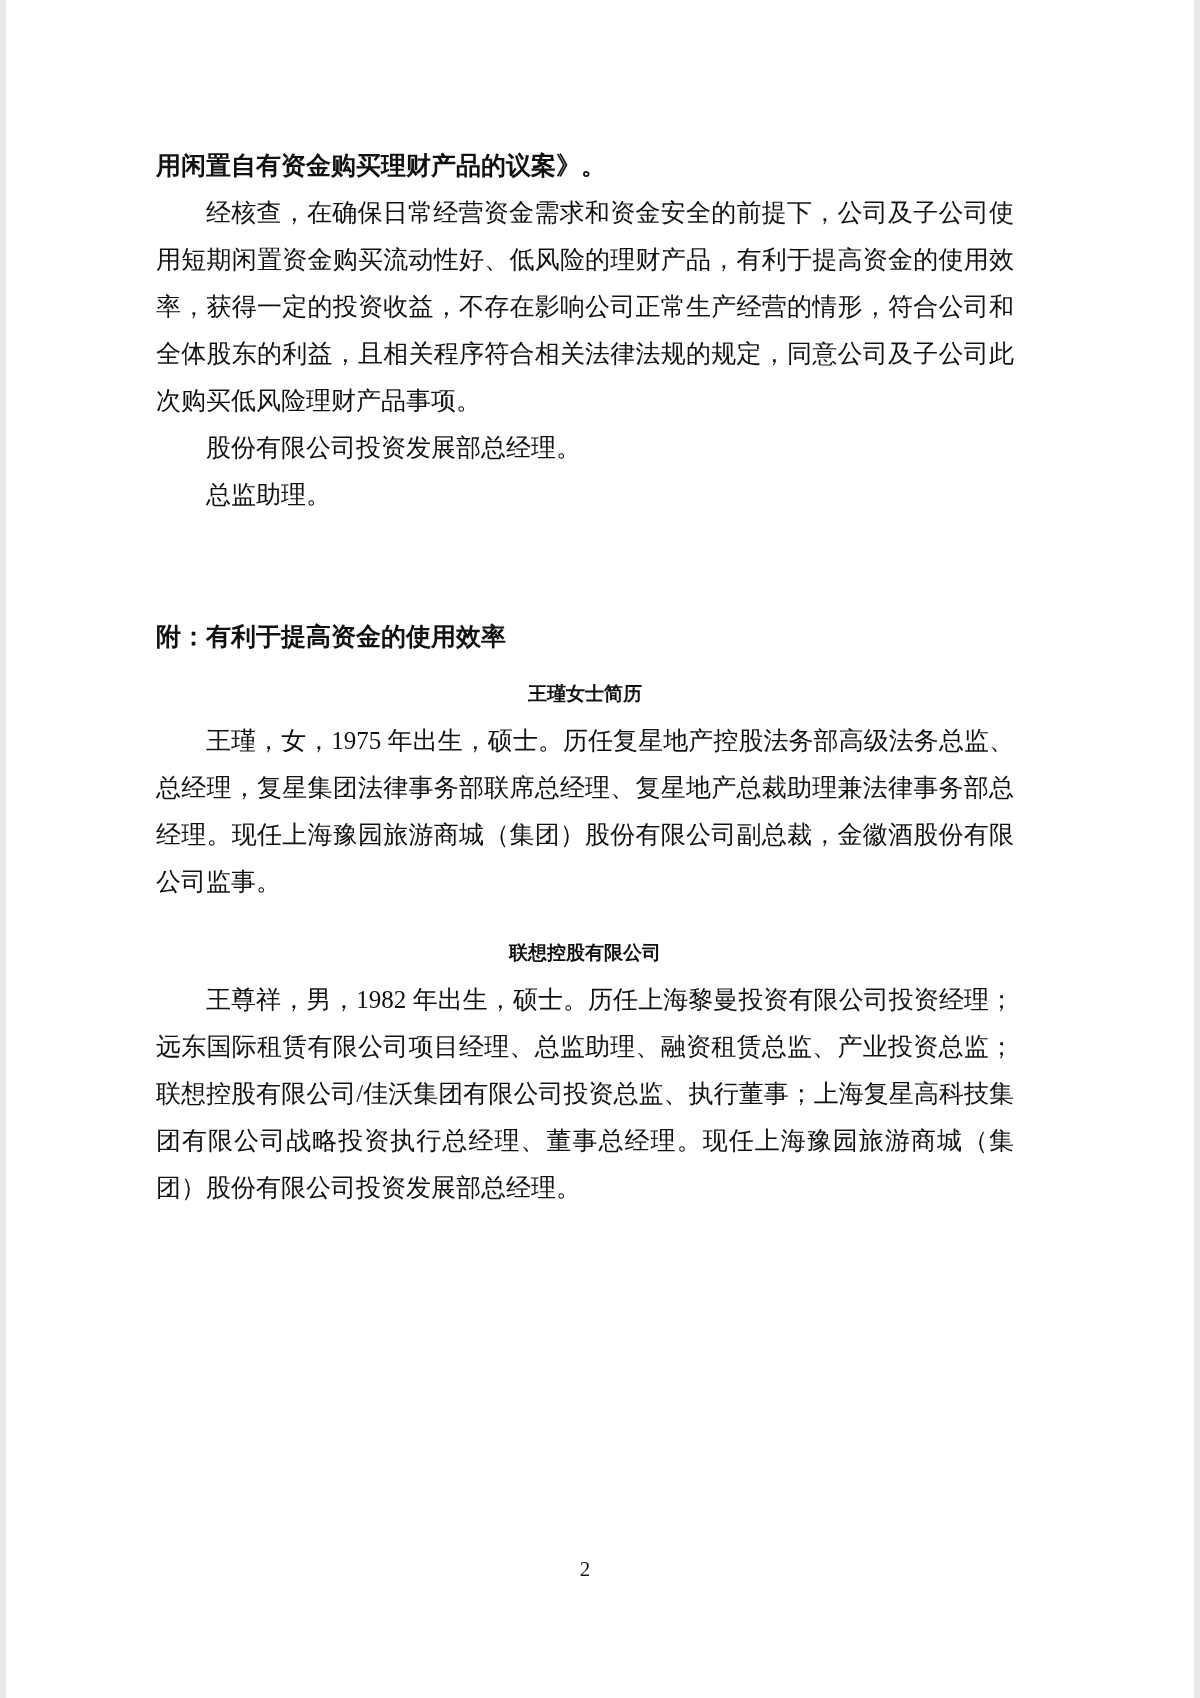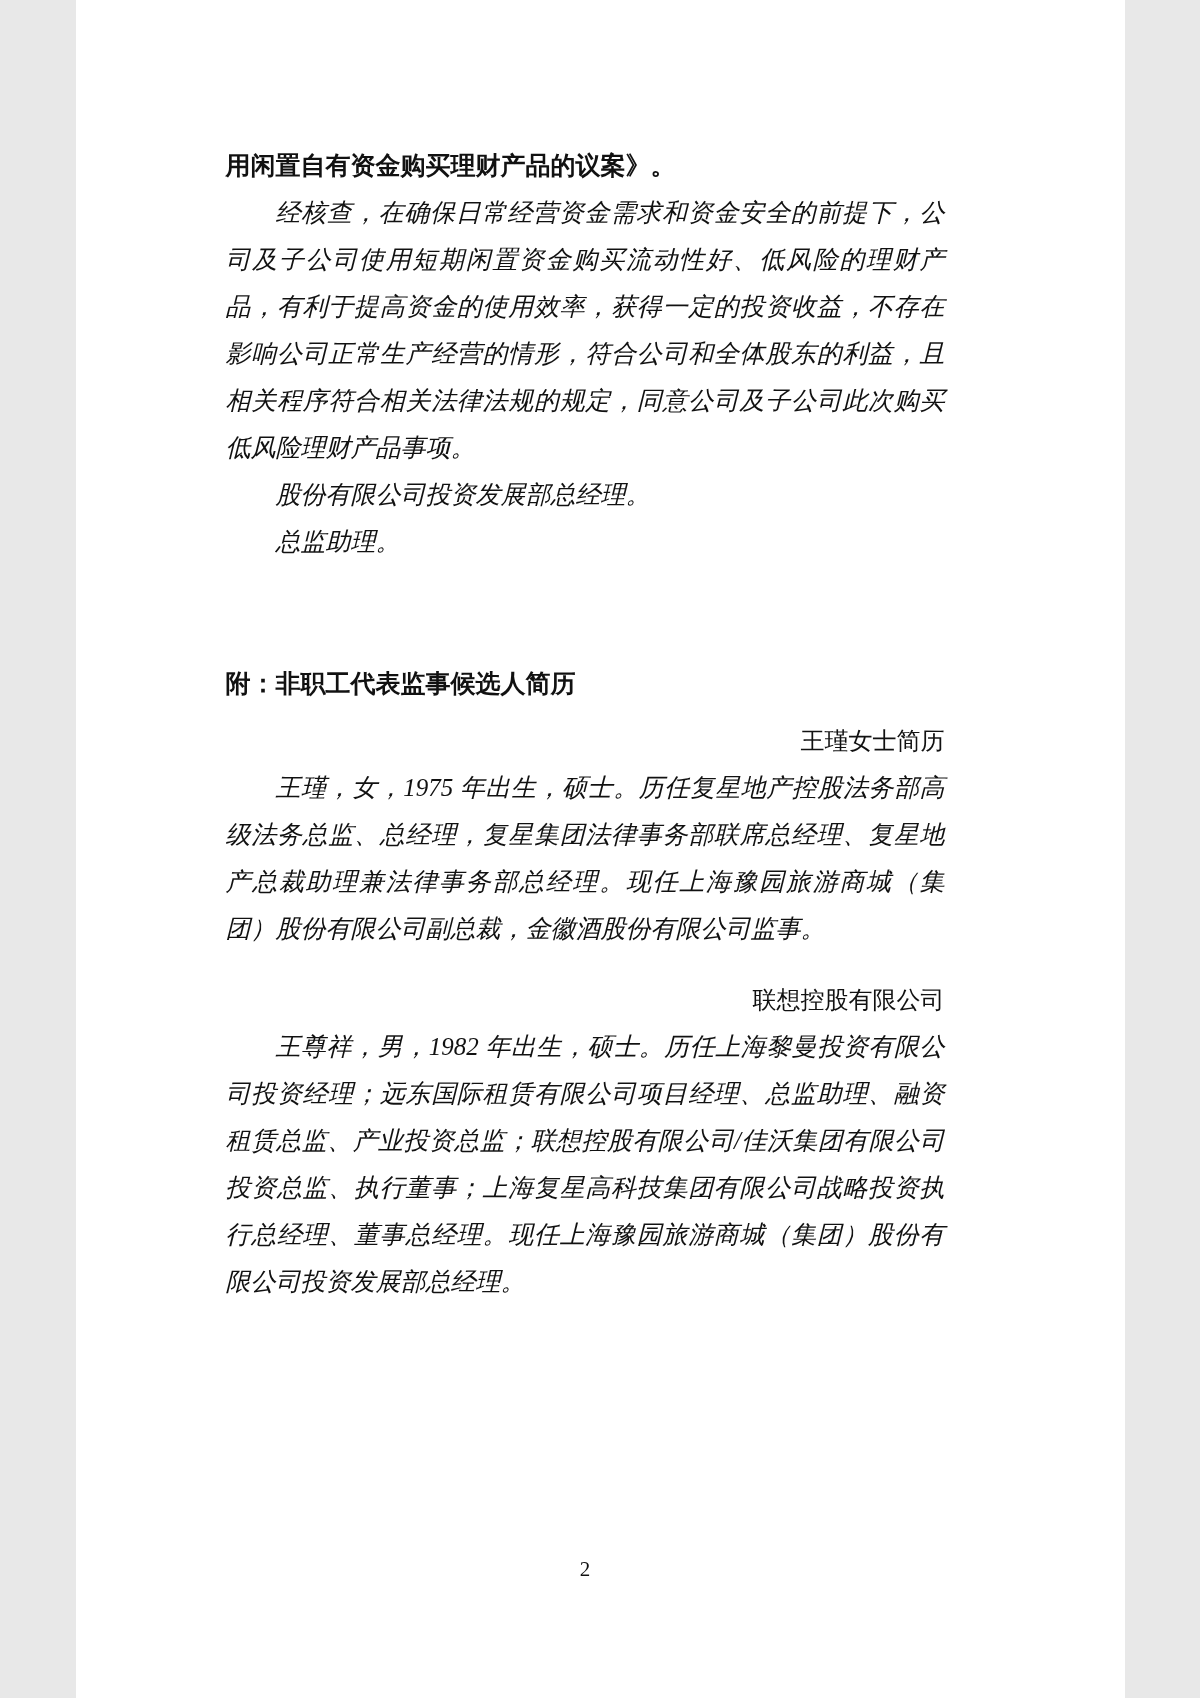--- a/index.html
+++ b/index.html
@@ -2,61 +2,61 @@
 <html lang="zh"><head>
 <meta charset="utf-8">
 <style>
   html, body {
     margin: 0;
     padding: 0;
     background: #e8e8e8;
   }
   .page {
     position: relative;
-    width: 1049px;
+    width: 1188px;
     height: 1698px;
     margin: 0 auto;
     background: #ffffff;
     box-sizing: border-box;
     padding: 142px 180px 0 150px;
     color: #111111;
     font-family: "Liberation Serif", "DejaVu Serif", serif;
     font-size: 25px;
     line-height: 47px;
     overflow: hidden;
   }
   .bold-heading {
     font-family: "Liberation Sans", "DejaVu Sans", sans-serif;
     font-weight: bold;
     margin: 0;
   }
   p.body {
     margin: 0;
     text-align: justify;
   }
-  .indent { text-indent: 2em; font-style: italic; }
+  .indent { text-indent: 2em; }
   .para-review { margin-top: 14px; }
   .para-submission { margin-top: 6px; }
   .para-announce { margin-top: 27px; }
   .sig-block { margin-top: 76px; }
   .sig-issuer {
     text-align: right;
     margin: 0;
   }
   .sig-date {
     text-align: right;
     padding-right: 64px;
     margin: 0;
   }
   .attach-title { margin-top: 95px; line-height: 47px; }
   .resume-heading {
     font-family: "Liberation Sans", "DejaVu Sans", sans-serif;
-    font-weight: normal;
-    font-size: 24px;
-    text-align: right;
+    font-weight: bold;
+    font-size: 19px;
+    text-align: center;
     margin: 10px 0 0 0;
     line-height: 47px;
   }
   .resume-body { margin-top: 20px; }
   .resume-heading-2 { margin-top: 24px; }
   .page-number {
     position: absolute;
     left: 0;
     right: 30px;
     top: 1556px;
@@ -76,21 +76,21 @@
 
   <p class="body indent para-review">经核查，在确保日常经营资金需求和资金安全的前提下，公司及子公司使用短期闲置资金购买流动性好、低风险的理财产品，有利于提高资金的使用效率，获得一定的投资收益，不存在影响公司正常生产经营的情形，符合公司和全体股东的利益，且相关程序符合相关法律法规的规定，同意公司及子公司此次购买低风险理财产品事项。</p>
 
   <p class="body indent para-submission">股份有限公司投资发展部总经理。</p>
 
   <p class="body indent para-announce">总监助理。</p>
 
   <div class="sig-block">
   </div>
 
-  <p class="bold-heading attach-title">附：非职工代表监事候选人简历</p>
+  <p class="bold-heading attach-title">附：有利于提高资金的使用效率</p>
 
   <h3 class="resume-heading">王瑾女士简历</h3>
 
   <p class="body indent resume-body">王瑾，女，1975 年出生，硕士。历任复星地产控股法务部高级法务总监、总经理，复星集团法律事务部联席总经理、复星地产总裁助理兼法律事务部总经理。现任上海豫园旅游商城（集团）股份有限公司副总裁，金徽酒股份有限公司监事。</p>
 
   <h3 class="resume-heading resume-heading-2">联想控股有限公司</h3>
 
   <p class="body indent resume-body">王尊祥，男，1982 年出生，硕士。历任上海黎曼投资有限公司投资经理；远东国际租赁有限公司项目经理、总监助理、融资租赁总监、产业投资总监；联想控股有限公司/佳沃集团有限公司投资总监、执行董事；上海复星高科技集团有限公司战略投资执行总经理、董事总经理。现任上海豫园旅游商城（集团）股份有限公司投资发展部总经理。</p>
 
   <div class="page-number">2</div>

